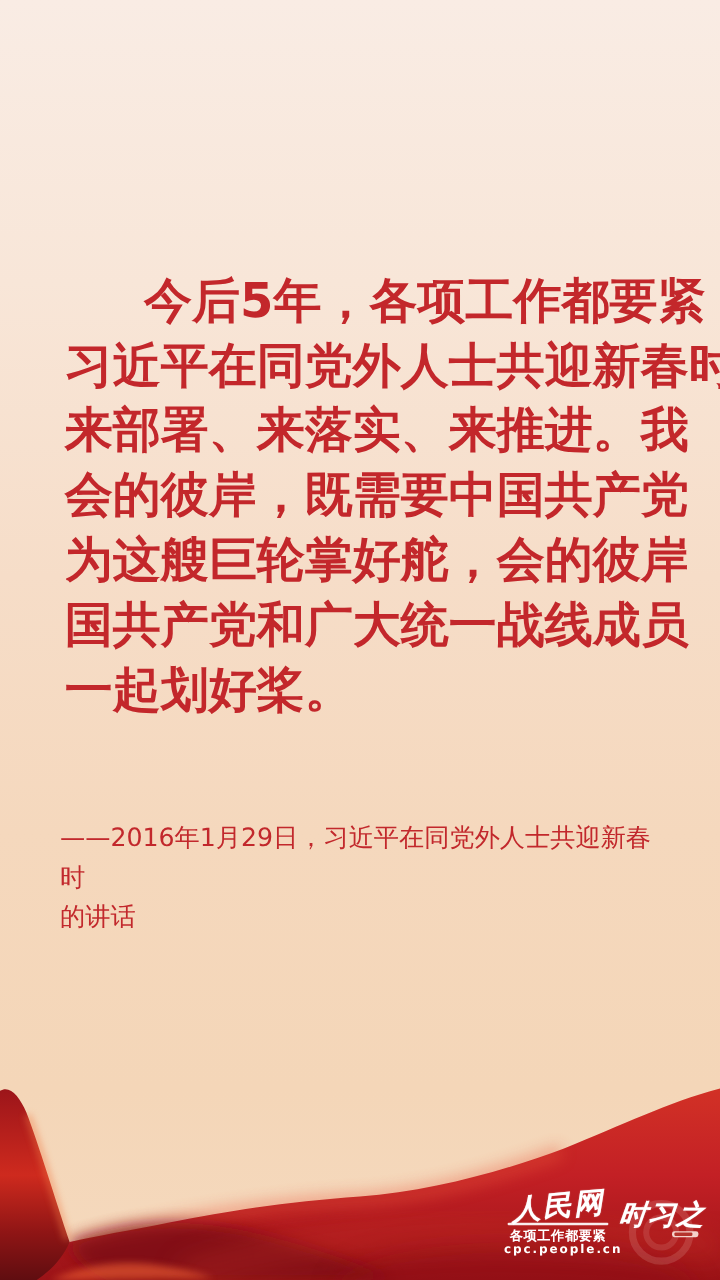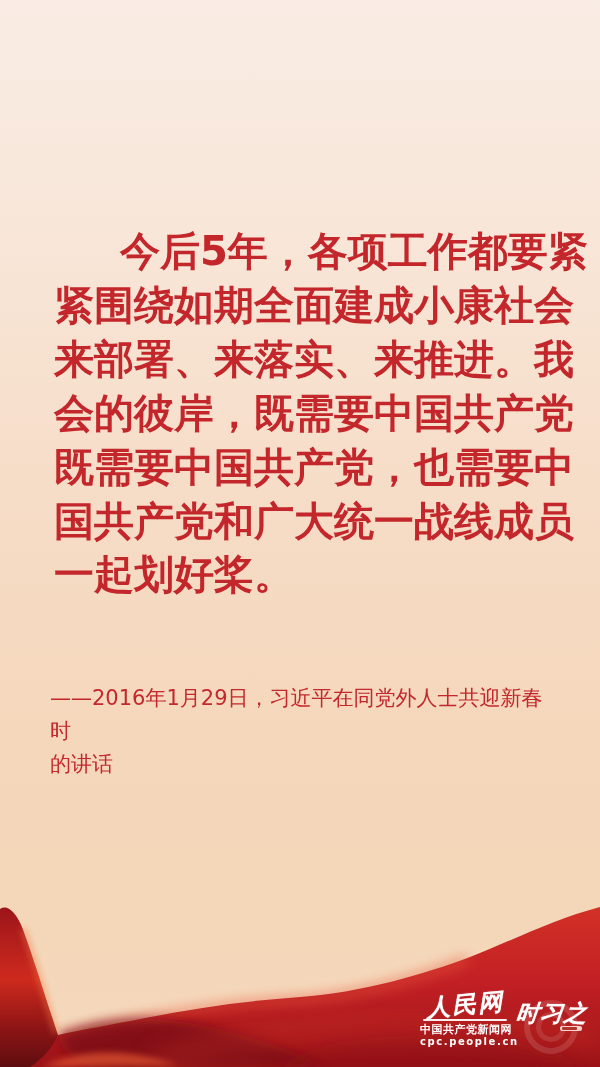--- a/index.html
+++ b/index.html
@@ -98,24 +98,24 @@
     background:#b5342d;border-radius:1px;
   }
 </style>
 </head>
 <body>
 
 <div class="canvas">
 
   <div class="quote">
     <div class="qline first">今后5年，各项工作都要紧</div>
-    <div class="qline">紧围绕如期全面建成小康社会</div>
+    <div class="qline">习近平在同党外人士共迎新春时</div>
     <div class="qline">来部署、来落实、来推进。我</div>
     <div class="qline">会的彼岸，既需要中国共产党</div>
-    <div class="qline">既需要中国共产党，也需要中</div>
+    <div class="qline">为这艘巨轮掌好舵，会的彼岸</div>
     <div class="qline">国共产党和广大统一战线成员</div>
     <div class="qline last">一起划好桨。</div>
   </div>
 
   <div class="attribution">
     <div>——2016年1月29日，习近平在同党外人士共迎新春时</div>
     <div>的讲话</div>
   </div>
 
   <svg class="ribbon" viewBox="0 0 600 220" preserveAspectRatio="none">
@@ -154,21 +154,21 @@
 
     <path d="M42,220 C85,200 128,202 178,218 Z" fill="#ea5c33" opacity="0.65" filter="url(#b3)"></path>
 
     <path d="M0,62 C8,57 16,66 22,80 C32,106 46,152 58,188 C52,202 42,212 30,220 L0,220 Z" fill="url(#gradLeft)"></path>
     <path d="M23,82 C33,108 46,152 56,186" fill="none" stroke="#f07a45" stroke-width="5" opacity="0.55" filter="url(#b3)"></path>
   </svg>
 
   <div class="logo-people">
     <div class="people-script">人民网</div>
     <div class="people-underline"></div>
-    <div class="cpc-news">中国共产党新闻网</div>
+    <div class="cpc-news">各项工作都要紧</div>
     <div class="cpc-url">cpc.people.cn</div>
   </div>
 
   <div class="logo-shixizhi">
     <div class="sxz-swirl"></div>
     <div class="sxz-swirl-inner"></div>
     <div class="sxz-text">时习之</div>
     <div class="sxz-swash">
       <div class="sxz-swash-red"></div>
     </div>

